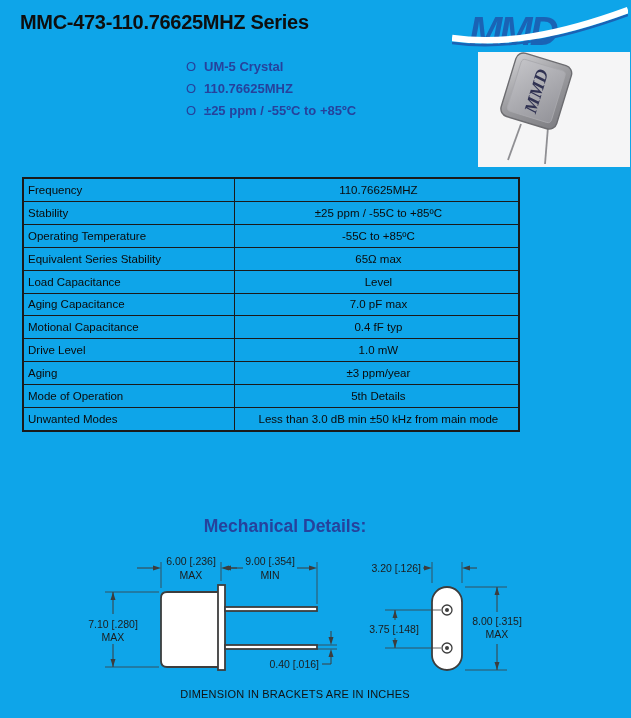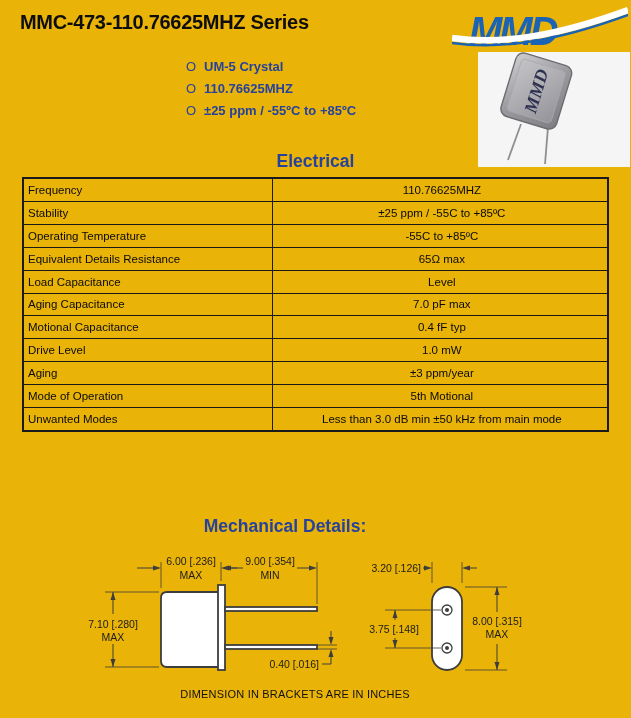--- a/index.html
+++ b/index.html
@@ -1,17 +1,17 @@
 <!DOCTYPE html>
 <html><head>
 <meta charset="utf-8">
 <style>
   * { margin:0; padding:0; box-sizing:border-box; }
   body { background:#ffffff; font-family:"Liberation Sans", sans-serif; }
-  .page { position:relative; width:631px; height:718px; background:#eab308; overflow:hidden; }
+  .page { position:relative; width:631px; height:718px; background:#0ea5e9; overflow:hidden; }
 
   .doc-title {
     position:absolute; left:20px; top:11px;
     font-size:20px; font-weight:700; color:#0e0e0e; letter-spacing:-0.3px;
   }
   .logo-svg { position:absolute; left:452px; top:3px; }
 
   .feature-list { position:absolute; left:186px; top:59px; }
   .feature-item { display:flex; align-items:baseline; height:22px; }
   .feature-bullet { color:#26429c; font-size:13px; font-weight:400; width:18px; }
@@ -20,21 +20,21 @@
   .photo-svg { position:absolute; left:478px; top:52px; }
 
   .section-heading {
     position:absolute; text-align:center;
     font-size:17.5px; font-weight:700; color:#26429c;
   }
   .heading-electrical { left:0; top:151px; width:631px; }
   .heading-mechanical { left:60px; top:516px; width:450px; }
 
   table.spec-table {
-    position:absolute; left:22px; top:177px; width:587px; height:255px;
+    position:absolute; left:22px; top:177px; width:498px; height:255px;
     border-collapse:collapse; table-layout:fixed;
   }
   table.spec-table td {
     border:1px solid #1a1a1a; font-size:11.5px; color:#0a0a0a;
     padding:0 0 0 4px; vertical-align:middle;
   }
   table.spec-table { border:2px solid #1a1a1a; }
   td.param-cell { width:42.6%; text-align:left; }
   td.value-cell { text-align:center; padding:0; }
 
@@ -94,38 +94,37 @@
     <rect x="0" y="0" width="152" height="115" fill="#f5f5f6"></rect>
     <path d="M43,72 L30,108" stroke="#8f8f93" stroke-width="1.8"></path>
     <path d="M70,75 L67,112" stroke="#8f8f93" stroke-width="1.8"></path>
     <g transform="rotate(17 58 40)">
       <rect x="29" y="6" width="58" height="66" rx="8" fill="url(#gFrame)" stroke="#6c6c70" stroke-width="1.4"></rect>
       <rect x="35" y="12" width="46" height="54" rx="4" fill="url(#gFace)" stroke="#a9a9ad" stroke-width="0.8"></rect>
       <text transform="rotate(-90 58 39)" x="58" y="45" text-anchor="middle" font-size="18" font-weight="bold" font-style="italic" fill="#303252" font-family="Liberation Serif, serif">MMD</text>
     </g>
   </svg>
 
-  <div class="section-heading heading-electrical">Electrical</div>
 
   <table class="spec-table">
     <tbody>
       <tr>
           <td class="param-cell">Frequency</td>
           <td class="value-cell">110.76625MHZ</td>
         </tr>
       <tr>
           <td class="param-cell">Stability</td>
           <td class="value-cell">±25 ppm / -55C to +85ºC</td>
         </tr>
       <tr>
           <td class="param-cell">Operating Temperature</td>
           <td class="value-cell">-55C to +85ºC</td>
         </tr>
       <tr>
-          <td class="param-cell">Equivalent Details Resistance</td>
+          <td class="param-cell">Equivalent Series Stability</td>
           <td class="value-cell">65Ω max</td>
         </tr>
       <tr>
           <td class="param-cell">Load Capacitance</td>
           <td class="value-cell">Level</td>
         </tr>
       <tr>
           <td class="param-cell">Aging Capacitance</td>
           <td class="value-cell">7.0 pF max</td>
         </tr>
@@ -136,21 +135,21 @@
       <tr>
           <td class="param-cell">Drive Level</td>
           <td class="value-cell">1.0 mW</td>
         </tr>
       <tr>
           <td class="param-cell">Aging</td>
           <td class="value-cell">±3 ppm/year</td>
         </tr>
       <tr>
           <td class="param-cell">Mode of Operation</td>
-          <td class="value-cell">5th Motional</td>
+          <td class="value-cell">5th Details</td>
         </tr>
       <tr>
           <td class="param-cell">Unwanted Modes</td>
           <td class="value-cell">Less than 3.0 dB min ±50 kHz from main mode</td>
         </tr>
     </tbody>
   </table>
 
   <div class="section-heading heading-mechanical">Mechanical Details:</div>
 

